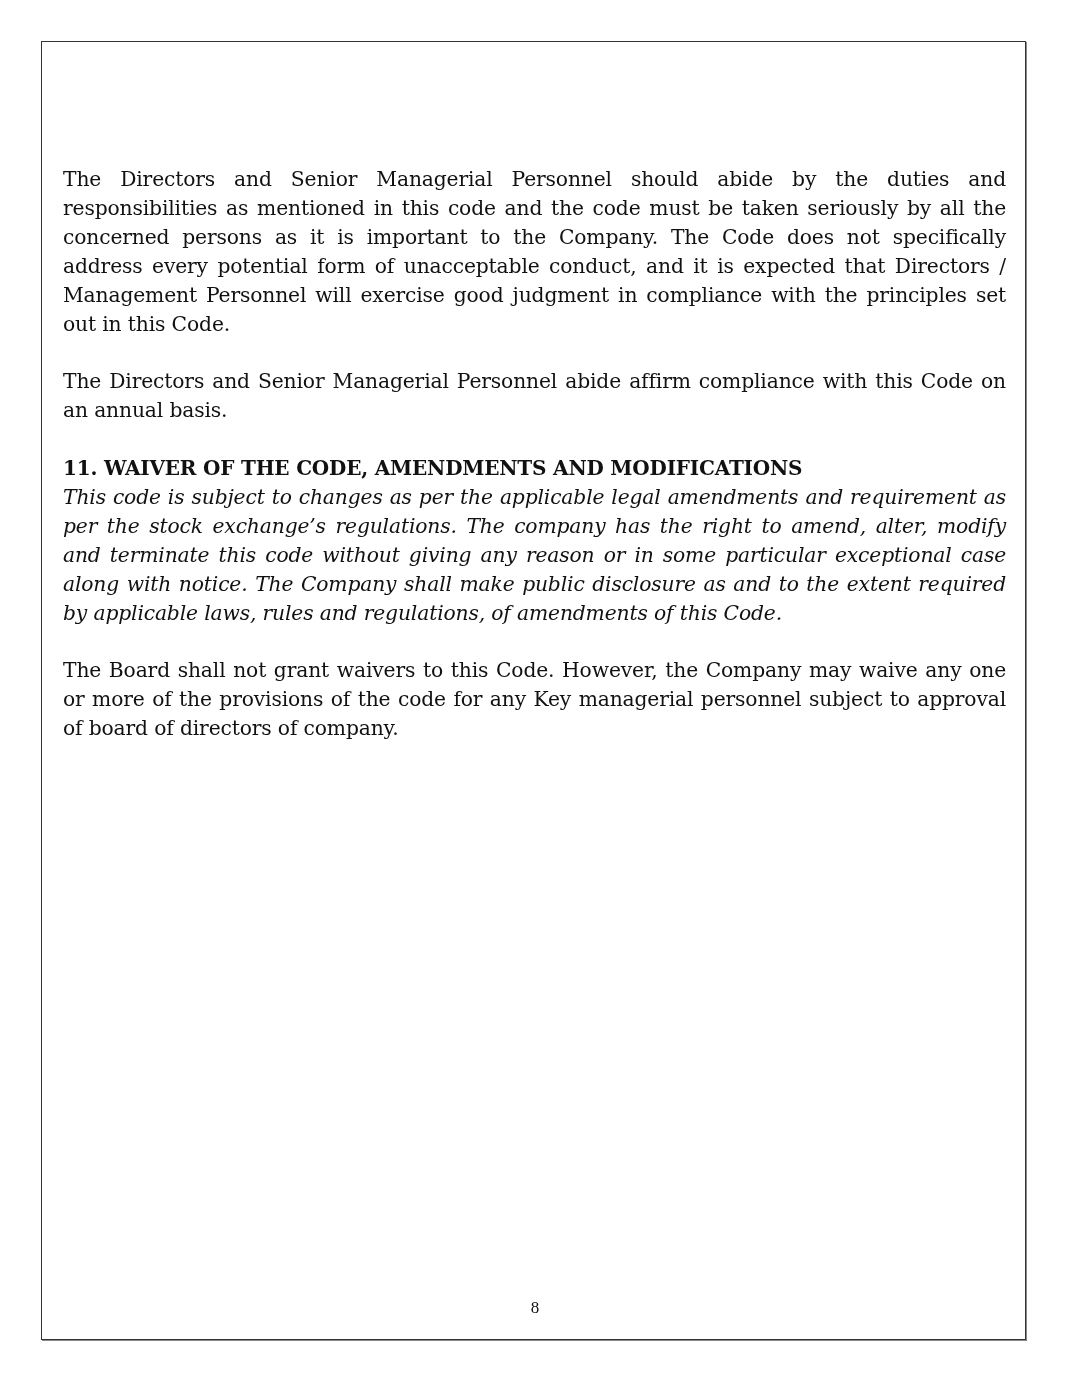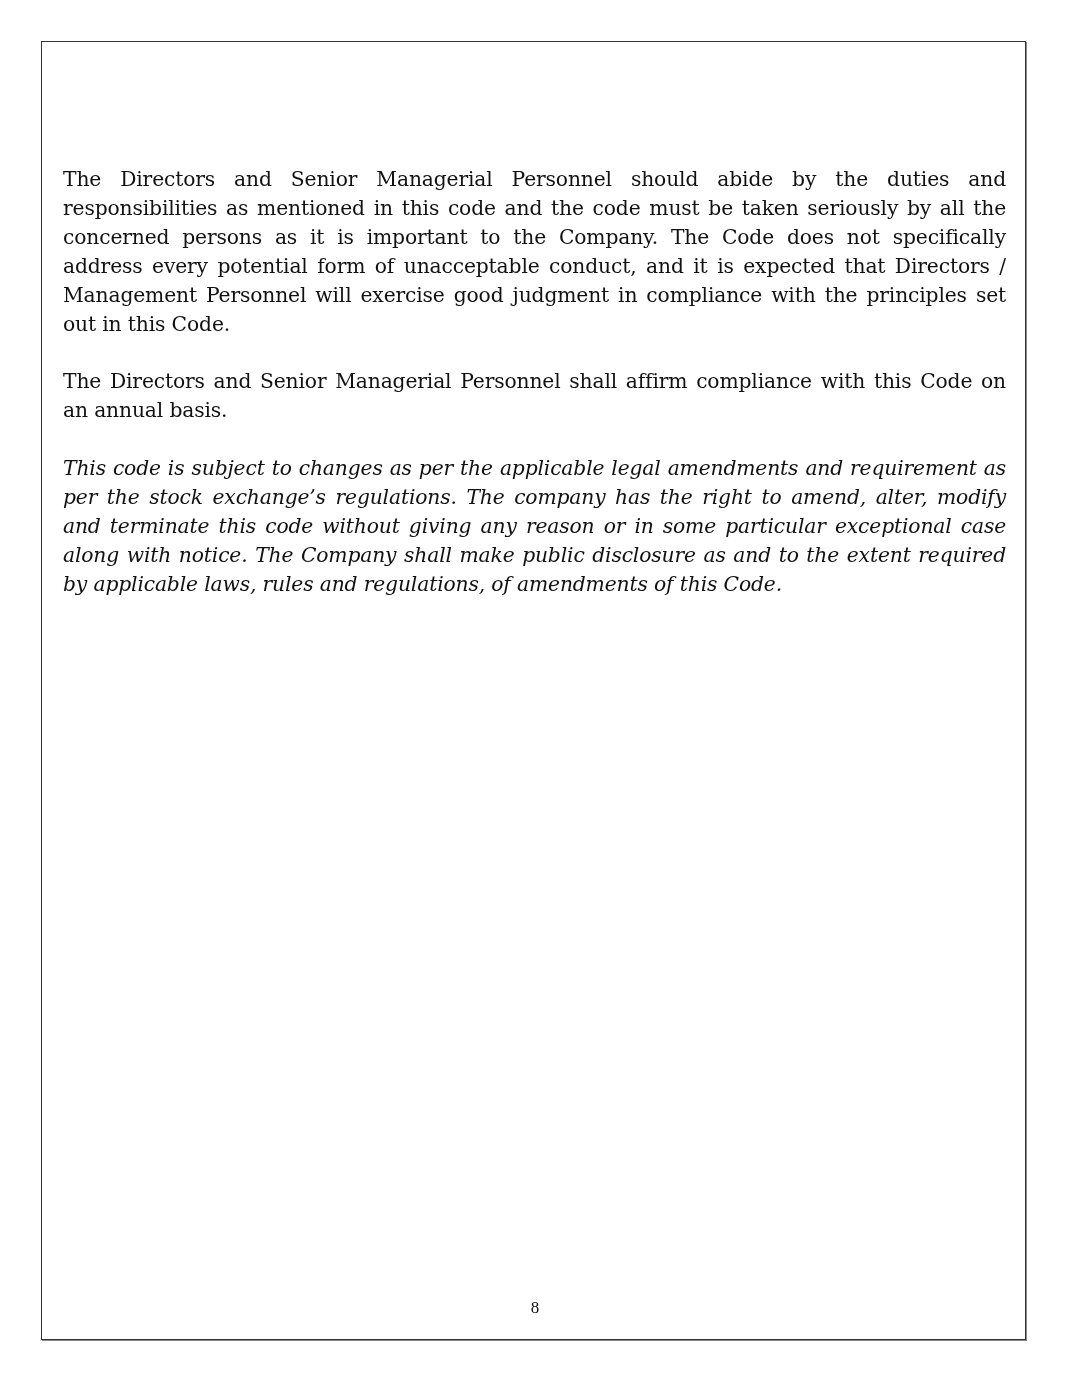--- a/index.html
+++ b/index.html
@@ -26,17 +26,19 @@
     font-family: "Liberation Serif", "DejaVu Serif", serif; font-size: 17px; color: #111;
   }
 </style>
 </head>
 <body>
 
 <div class="page-frame"></div>
 
 <div class="content">
   <p class="para">The Directors and Senior Managerial Personnel should abide by the duties and responsibilities as mentioned in this code and the code must be taken seriously by all the concerned persons as it is important to the Company. The Code does not specifically address every potential form of unacceptable conduct, and it is expected that Directors / Management Personnel will exercise good judgment in compliance with the principles set out in this Code.</p>
-  <p class="para">The Directors and Senior Managerial Personnel shall affirm compliance with this Code on an annual basis.</p>
+  <p class="para">The Directors and Senior Managerial Personnel abide affirm compliance with this Code on an annual basis.</p>
+  <h2 class="heading">11. WAIVER OF THE CODE, AMENDMENTS AND MODIFICATIONS</h2>
   <p class="para after-heading">This code is subject to changes as per the applicable legal amendments and requirement as per the stock exchange’s regulations. The company has the right to amend, alter, modify and terminate this code without giving any reason or in some particular exceptional case along with notice. The Company shall make public disclosure as and to the extent required by applicable laws, rules and regulations, of amendments of this Code.</p>
+  <p class="para">The Board shall not grant waivers to this Code. However, the Company may waive any one or more of the provisions of the code for any Key managerial personnel subject to approval of board of directors of company.</p>
 </div>
 
 <div class="page-number">8</div>
 
 </body></html>

